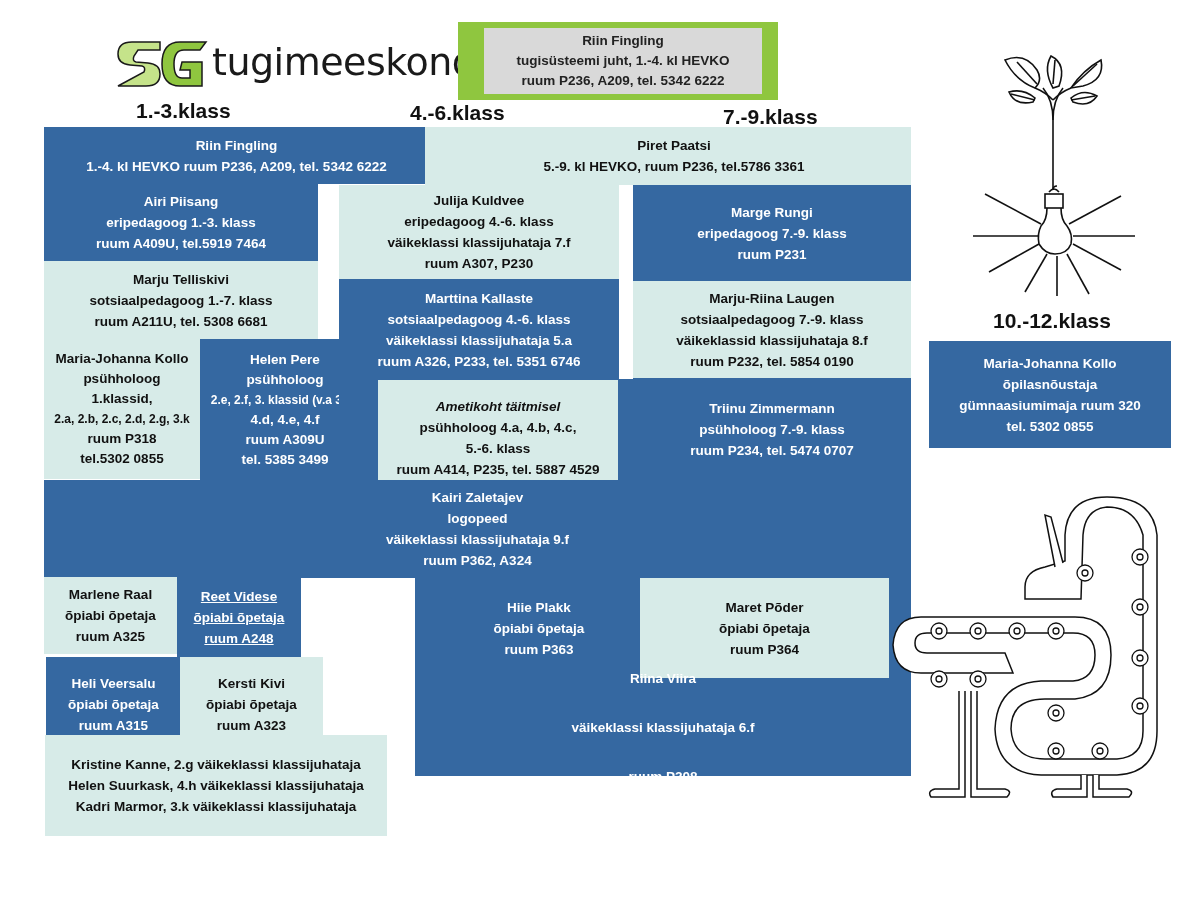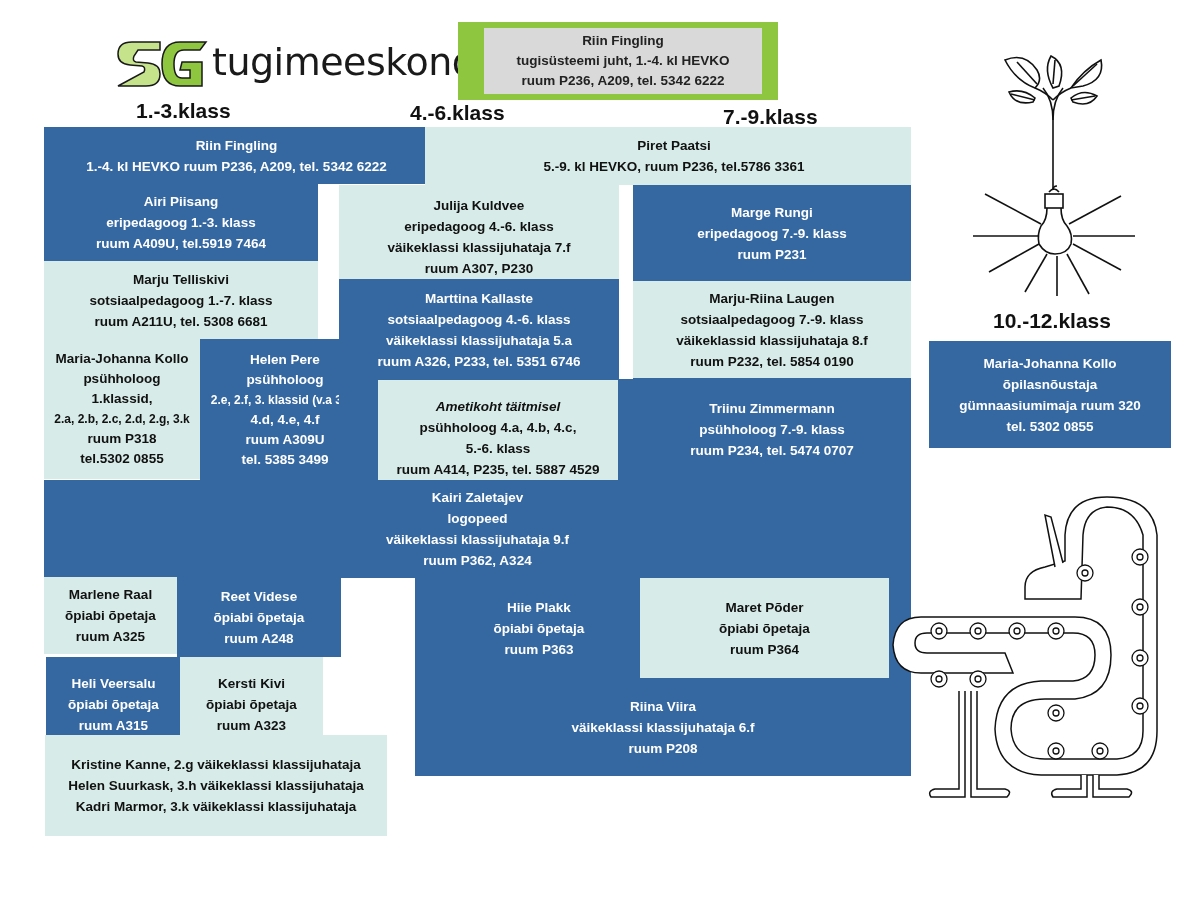--- a/index.html
+++ b/index.html
@@ -52,21 +52,21 @@
   <span>Piret Paatsi</span>
   <span>5.-9. kl HEVKO, ruum P236, tel.5786 3361</span>
 </div>
 
 <div class="box dark" style="left:44px;top:184px;width:274px;height:77px;">
   <span>Airi Piisang</span>
   <span>eripedagoog 1.-3. klass</span>
   <span>ruum A409U, tel.5919 7464</span>
 </div>
 
-<div class="box light" style="left:339px;top:185px;width:280px;height:94px;justify-content:flex-end;">
+<div class="box light" style="left:339px;top:185px;width:280px;height:94px;">
   <span>Julija Kuldvee</span>
   <span>eripedagoog 4.-6. klass</span>
   <span>väikeklassi klassijuhataja 7.f</span>
   <span>ruum A307, P230</span>
 </div>
 
 <div class="box dark" style="left:633px;top:185px;width:278px;height:96px;">
   <span>Marge Rungi</span>
   <span>eripedagoog 7.-9. klass</span>
   <span>ruum P231</span>
@@ -140,21 +140,21 @@
 </div>
 
 <div class="box dark" style="left:415px;top:577px;width:496px;height:199px;"></div>
 
 <div class="box light" style="left:44px;top:577px;width:133px;height:77px;">
   <span>Marlene Raal</span>
   <span>õpiabi õpetaja</span>
   <span>ruum A325</span>
 </div>
 
-<div class="box dark" style="left:177px;top:577px;width:164px;height:80px;">
+<div class="box dark" style="left:177px;top:577px;width:124px;height:80px;text-decoration:underline;">
   <span>Reet Videse</span>
   <span>õpiabi õpetaja</span>
   <span>ruum A248</span>
 </div>
 
 <div class="box dark" style="left:415px;top:578px;width:248px;height:100px;">
   <span>Hiie Plakk</span>
   <span>õpiabi õpetaja</span>
   <span>ruum P363</span>
 </div>
@@ -170,29 +170,29 @@
   <span>õpiabi õpetaja</span>
   <span>ruum A315</span>
 </div>
 
 <div class="box light" style="left:180px;top:657px;width:143px;height:94px;">
   <span>Kersti Kivi</span>
   <span>õpiabi õpetaja</span>
   <span>ruum A323</span>
 </div>
 
-<div class="box dark" style="left:415px;top:678px;width:496px;height:98px;">
+<div class="box dark" style="left:415px;top:678px;width:496px;height:98px;gap:28px;">
   <span>Riina Viira</span>
   <span>väikeklassi klassijuhataja 6.f</span>
   <span>ruum P208</span>
 </div>
 
 <div class="box light" style="left:45px;top:735px;width:342px;height:101px;">
   <span>Kristine Kanne, 2.g väikeklassi klassijuhataja</span>
-  <span>Helen Suurkask, 3.h väikeklassi klassijuhataja</span>
+  <span>Helen Suurkask, 4.h väikeklassi klassijuhataja</span>
   <span>Kadri Marmor, 3.k väikeklassi klassijuhataja</span>
 </div>
 
 <svg style="left:965px;top:40px;" width="175" height="270" viewBox="0 0 175 270" fill="none" stroke="#111" stroke-width="1.6">
   <path d="M88 150 L88 80 Q88 60 78 48"></path>
   <path d="M88 80 Q88 60 98 48"></path>
   <path d="M88 60 Q80 52 70 48"></path>
   <path d="M88 60 Q96 52 106 48"></path>
   <path d="M70 48 Q50 40 40 20 Q60 12 72 30 Q78 40 70 48 Z"></path>
   <path d="M52 22 L72 44"></path>

